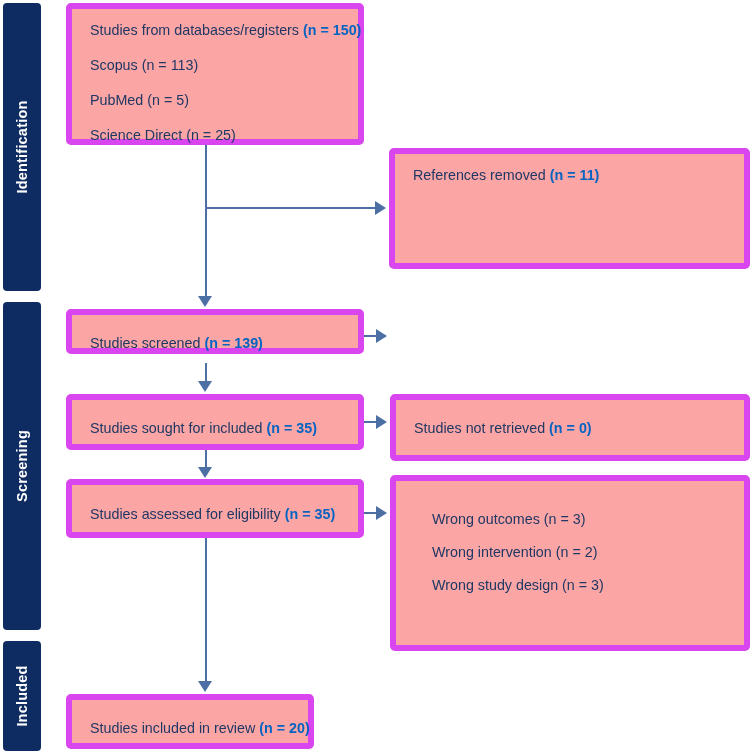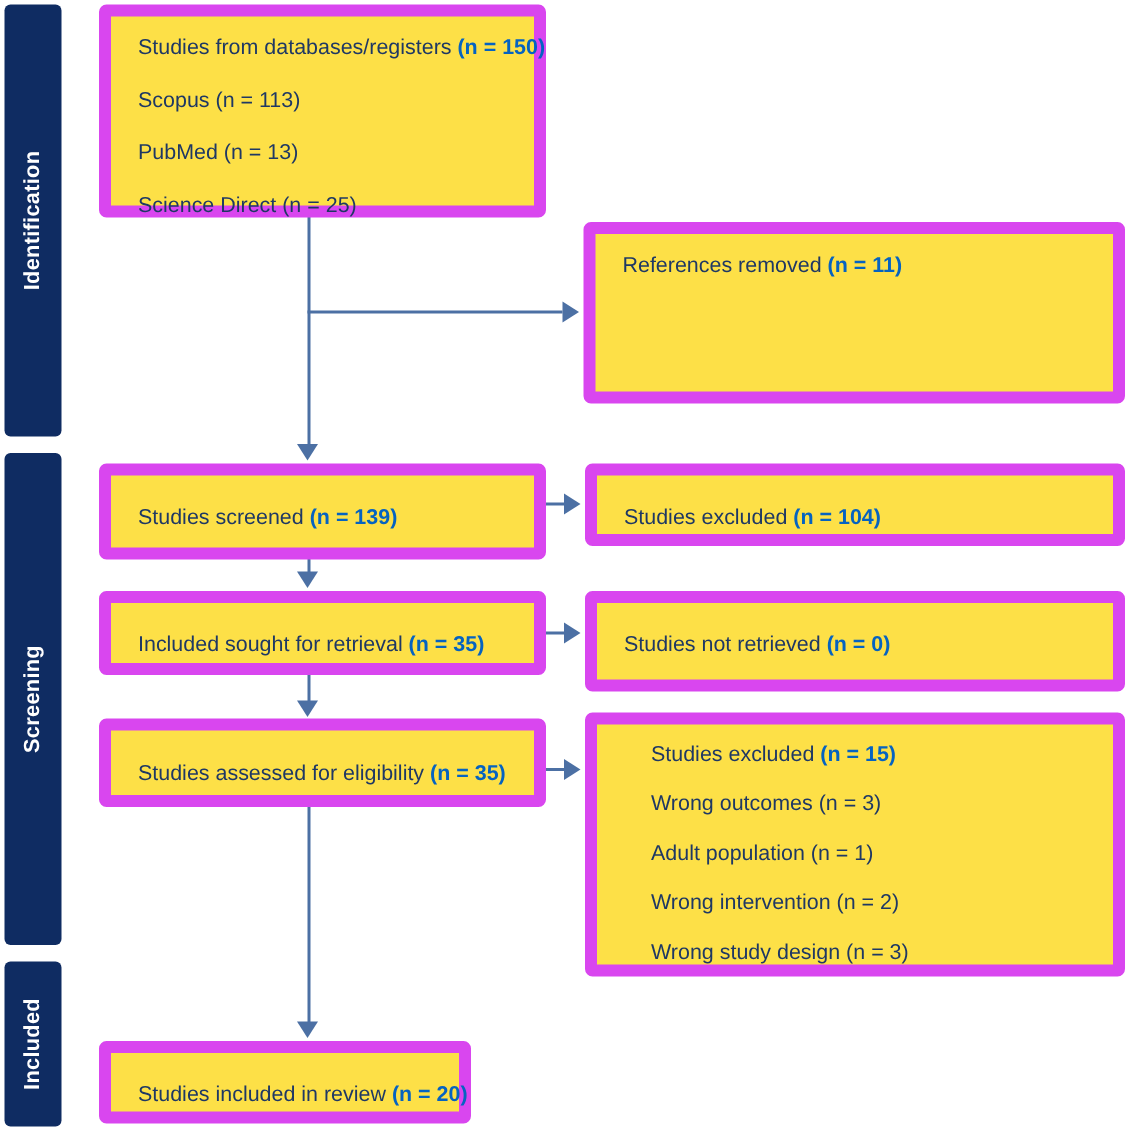--- a/index.html
+++ b/index.html
@@ -36,22 +36,22 @@
     font-size: 14.5px;
     font-weight: bold;
     letter-spacing: 0.2px;
     font-family: "Liberation Sans", sans-serif;
   }
 
   
   .box {
     position: absolute;
     box-sizing: border-box;
-    background: #fde047;
-    border: 8px solid #d946ef;
+    background: #fca5a5;
+    border: 6px solid #d946ef;
     border-radius: 5px;
   }
   .box-lines {
     position: absolute;
     left: 18px;
     right: 10px;
     top: 50%;
     transform: translateY(-50%);
   }
   .box-lines.topalign {
@@ -137,66 +137,59 @@
   <div class="conn conn-v" style="left:205px; top:538px; height:144px;"></div>
   <div class="arrow-down" style="left:198px; top:681px;"></div>
 
   <div class="conn conn-h" style="left:363px; top:512px; width:14px;"></div>
   <div class="arrow-right" style="left:376px; top:506px;"></div>
 
   <div class="box" style="left:66px; top:3px; width:298px; height:142px;">
     <div class="box-lines topalign">
       <div class="line"><span>Studies from databases/registers </span><span class="count">(n = 150)</span></div>
       <div class="line"><span>Scopus (n = 113)</span><span class="count"></span></div>
-      <div class="line"><span>PubMed (n = 13)</span><span class="count"></span></div>
+      <div class="line"><span>PubMed (n = 5)</span><span class="count"></span></div>
       <div class="line"><span>Science Direct (n = 25)</span><span class="count"></span></div>
     </div>
   </div>
 
   <div class="box" style="left:389px; top:148px; width:361px; height:121px;">
     <div class="box-lines topalign" style="">
       <div class="line"><span>References removed </span><span class="count">(n = 11)</span></div>
     </div>
   </div>
 
-  <div class="box" style="left:66px; top:309px; width:298px; height:64px;">
+  <div class="box" style="left:66px; top:309px; width:298px; height:45px;">
     <div class="box-lines" style="top:21px; transform:none;">
       <div class="line"><span>Studies screened </span><span class="count">(n = 139)</span></div>
     </div>
   </div>
 
-  <div class="box" style="left:390px; top:309px; width:360px; height:55px;">
-    <div class="box-lines" style="top:21px; transform:none;">
-      <div class="line"><span>Studies excluded </span><span class="count">(n = 104)</span></div>
-    </div>
-  </div>
 
   <div class="box" style="left:66px; top:394px; width:298px; height:56px;">
     <div class="box-lines" style="top:21px; transform:none;">
-      <div class="line"><span>Included sought for retrieval </span><span class="count">(n = 35)</span></div>
+      <div class="line"><span>Studies sought for included </span><span class="count">(n = 35)</span></div>
     </div>
   </div>
 
   <div class="box" style="left:390px; top:394px; width:360px; height:67px;">
     <div class="box-lines" style="top:21px; transform:none;">
       <div class="line"><span>Studies not retrieved </span><span class="count">(n = 0)</span></div>
     </div>
   </div>
 
   <div class="box" style="left:66px; top:479px; width:298px; height:59px;">
     <div class="box-lines" style="top:22px; transform:none;">
       <div class="line"><span>Studies assessed for eligibility </span><span class="count">(n = 35)</span></div>
     </div>
   </div>
 
   <div class="box" style="left:390px; top:475px; width:360px; height:176px;">
     <div class="box-lines topalign" style="padding-top:13px; left:36px;">
-      <div class="line"><span>Studies excluded </span><span class="count">(n = 15)</span></div>
       <div class="line" style="margin-top:18px;"><span>Wrong outcomes (n = 3)</span><span class="count"></span></div>
-      <div class="line" style="margin-top:18px;"><span>Adult population (n = 1)</span><span class="count"></span></div>
       <div class="line" style="margin-top:18px;"><span>Wrong intervention (n = 2)</span><span class="count"></span></div>
       <div class="line" style="margin-top:18px;"><span>Wrong study design (n = 3)</span><span class="count"></span></div>
     </div>
   </div>
 
   <div class="box" style="left:66px; top:694px; width:248px; height:55px;">
     <div class="box-lines" style="top:21px; transform:none;">
       <div class="line"><span>Studies included in review </span><span class="count">(n = 20)</span></div>
     </div>
   </div>

